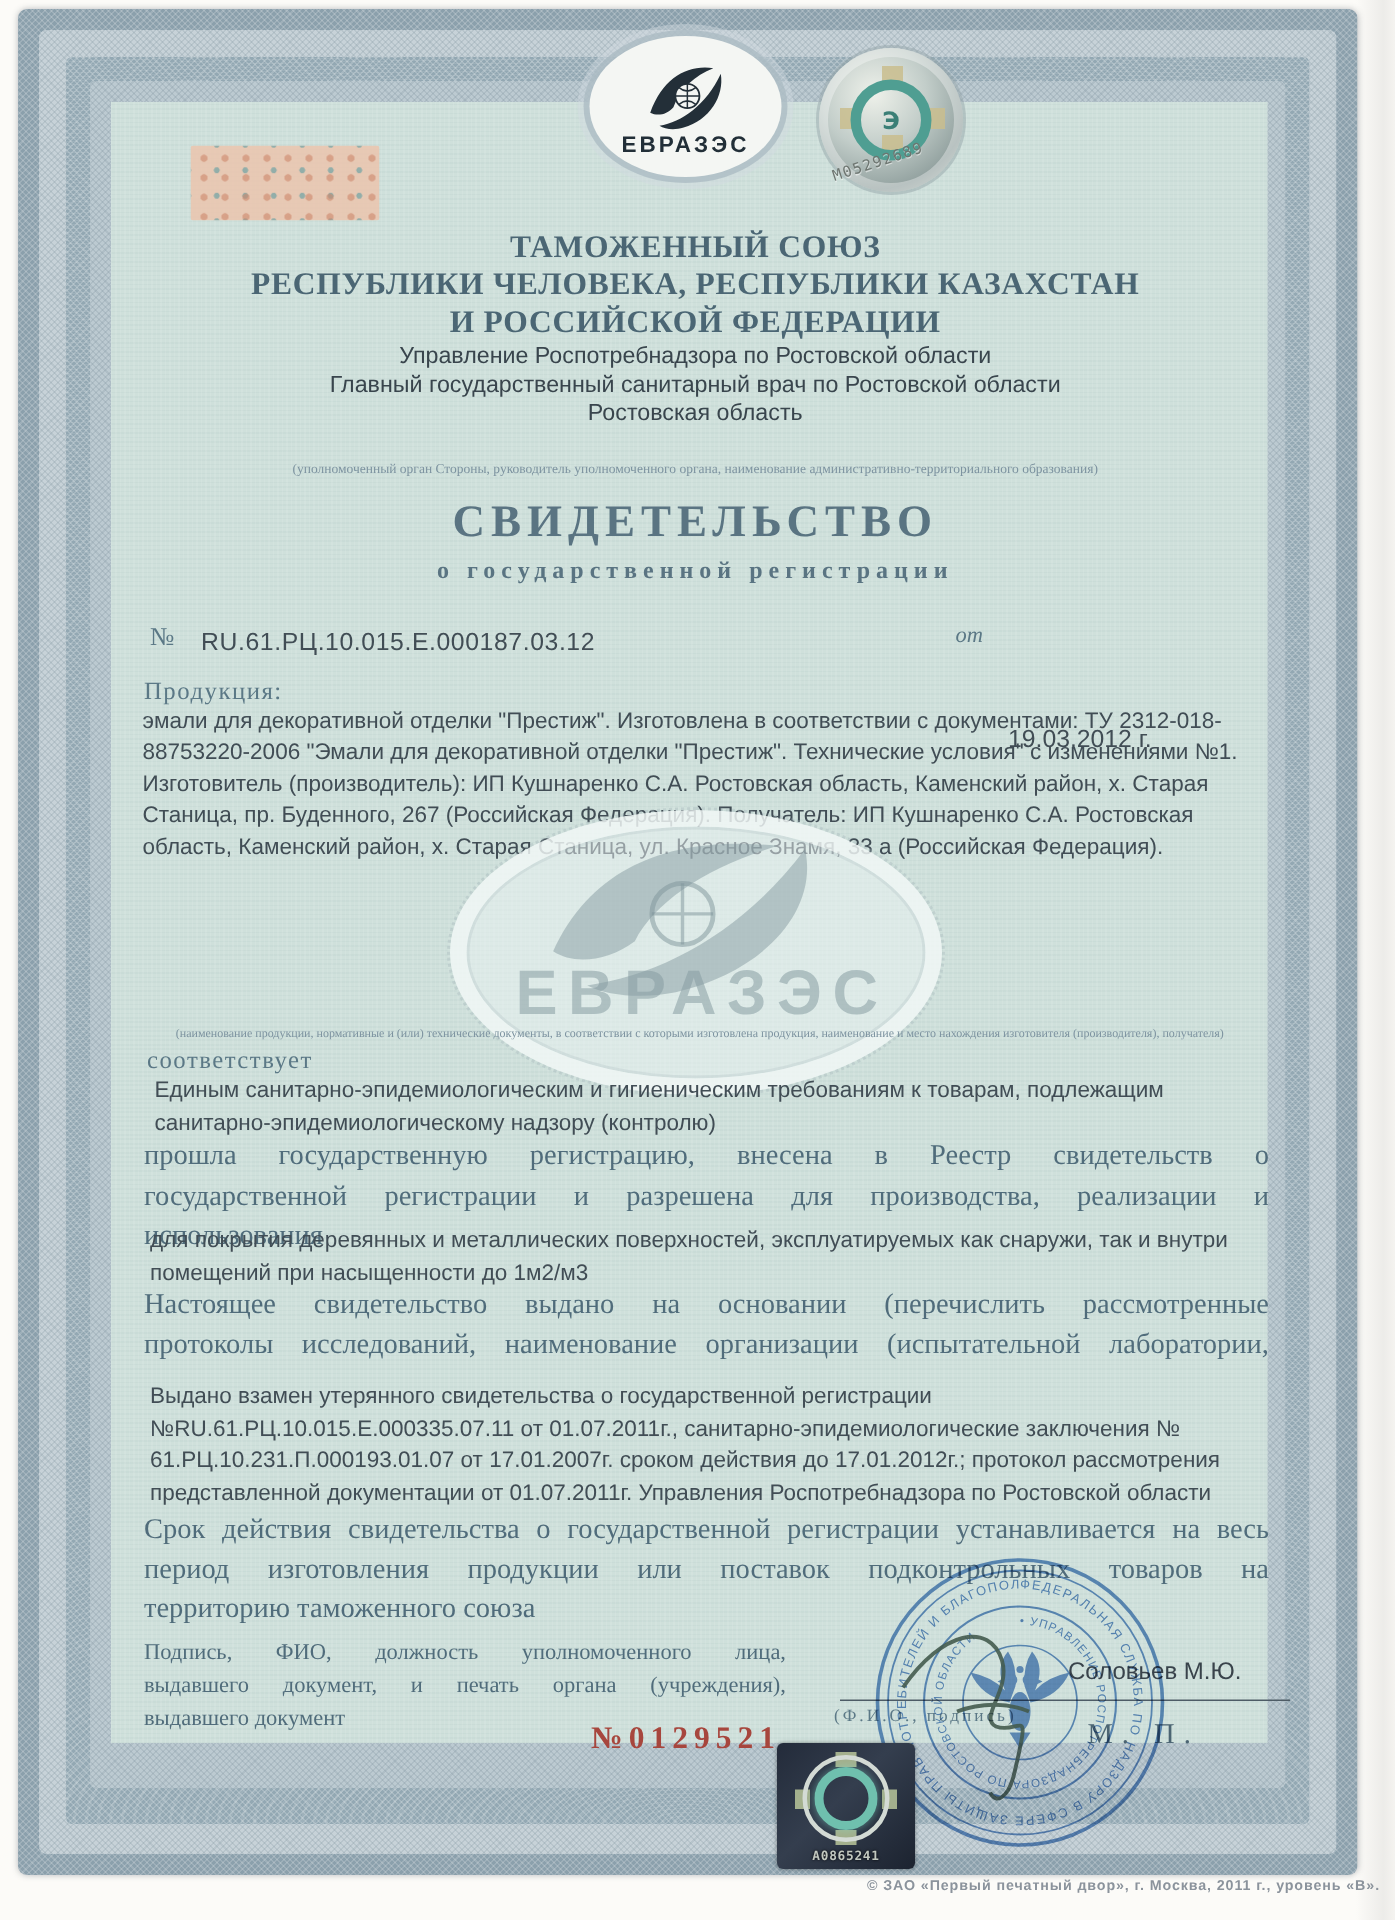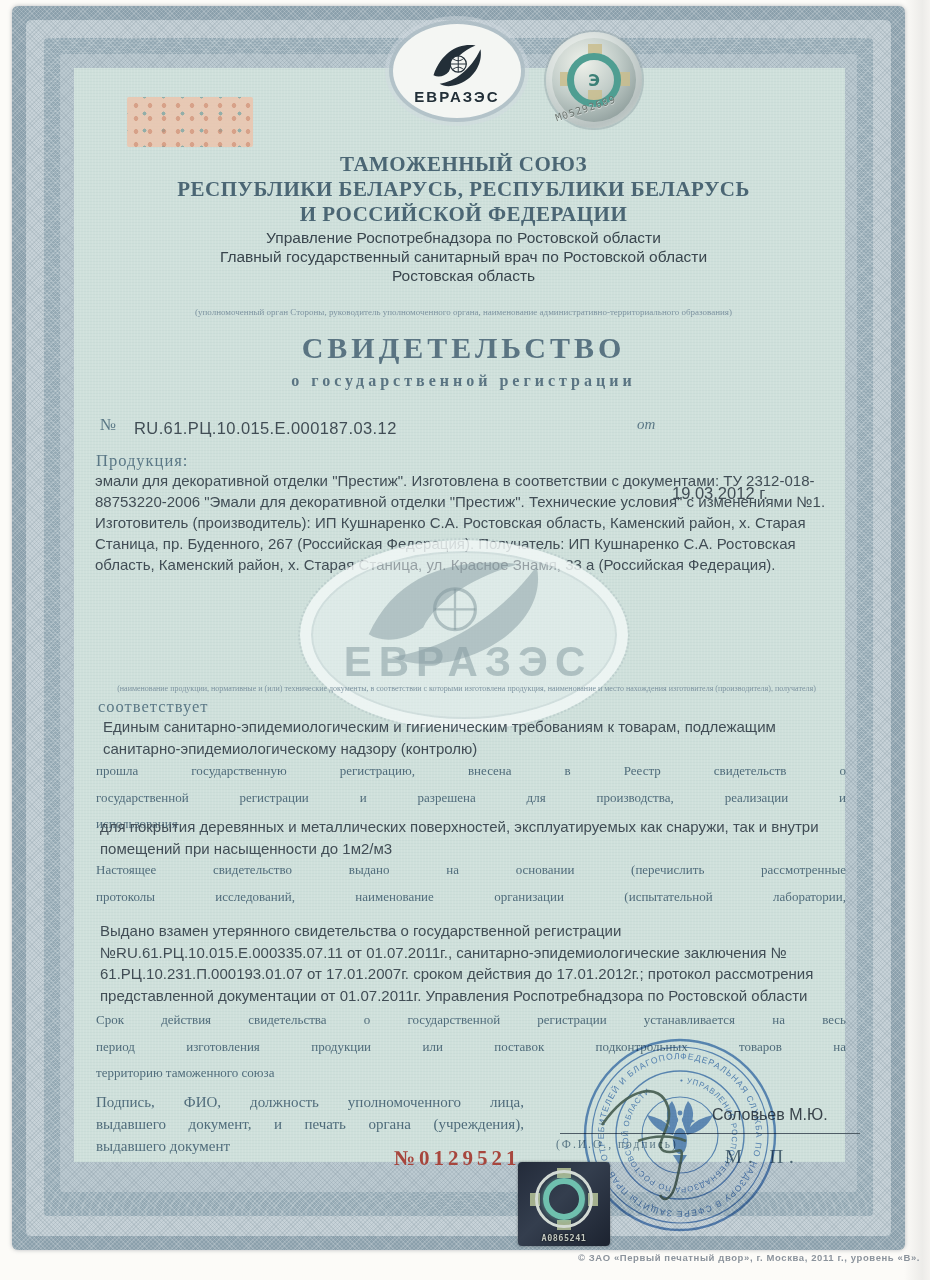--- a/index.html
+++ b/index.html
@@ -29,21 +29,21 @@
   .field{left:14px;top:14px;right:12px;bottom:30px;background:#cfe0db;
         background-image:repeating-linear-gradient(90deg,rgba(255,255,255,.09) 0 1px,transparent 1px 3px),
                          repeating-linear-gradient(0deg,rgba(110,150,150,.06) 0 1px,transparent 1px 3px);}
   
   .form{color:#5b7886;}               
   .typed{font-family:"Liberation Sans",sans-serif;color:#414d55;} 
   .hdr{font-weight:bold;color:#4b6674;letter-spacing:.5px;text-align:center;}
   .foot-note{color:#7d93a0;text-align:center;}
   .jline{text-align:justify;text-align-last:justify;}
   .jlast{text-align:left;}
-  .para{font-size:13px;line-height:26.5px;color:#506c7b;}
+  .para{font-size:19px;line-height:26.5px;color:#506c7b;}
   
   .pinkrect{left:127px;top:97px;width:126px;height:50px;background-color:#ecc5ae;opacity:.85;
      background-image:radial-gradient(circle,rgba(205,120,88,.6) 2.2px,transparent 2.6px),
                       radial-gradient(circle,rgba(55,140,150,.55) 1.8px,transparent 2.2px);
      background-size:14px 13px,19px 17px;background-position:2px 2px,8px 8px;border-radius:2px;}
   .logo-oval{left:393px;top:24px;width:128px;height:94px;border-radius:50%;background:#f4f6f3;
      box-shadow:0 0 0 4px rgba(170,186,194,.75),0 0 0 8px rgba(208,218,224,.45);
      display:flex;flex-direction:column;align-items:center;justify-content:center;}
   .logo-word{font-family:"Liberation Sans",sans-serif;font-weight:bold;font-size:15px;
      letter-spacing:2px;color:#222f38;margin-top:-2px;}
@@ -113,21 +113,21 @@
     <span style="left:42px;bottom:26px;width:14px;height:12px;"></span>
     <span style="left:14px;top:40px;width:12px;height:14px;"></span>
     <span style="right:12px;top:40px;width:12px;height:14px;"></span>
   </div>
   <div class="holo-ring">Э</div>
   <div class="holo-num">М05292689</div>
 </div>
 
 <div class="abs hdr" style="left:82px;top:152px;width:763px;font-size:21px;line-height:25px;">
   <div>ТАМОЖЕННЫЙ СОЮЗ</div>
-  <div>РЕСПУБЛИКИ БЕЛАРУСЬ, РЕСПУБЛИКИ БЕЛАРУСЬ</div>
+  <div>РЕСПУБЛИКИ ЧЕЛОВЕКА, РЕСПУБЛИКИ КАЗАХСТАН</div>
   <div>И РОССИЙСКОЙ ФЕДЕРАЦИИ</div>
 </div>
 <div class="abs typed" style="left:82px;top:228px;width:763px;text-align:center;font-size:15.5px;line-height:19px;color:#39454d;">
   <div>Управление Роспотребнадзора по Ростовской области</div>
   <div>Главный государственный санитарный врач по Ростовской области</div>
   <div>Ростовская область</div>
 </div>
 <div class="abs foot-note" style="left:82px;top:307px;width:763px;font-size:9px;">(уполномоченный орган Стороны, руководитель уполномоченного органа, наименование административно-территориального образования)</div>
 
 <div class="abs hdr" style="left:82px;top:331px;width:763px;font-size:30px;letter-spacing:4px;color:#5a7482;">СВИДЕТЕЛЬСТВО</div>

